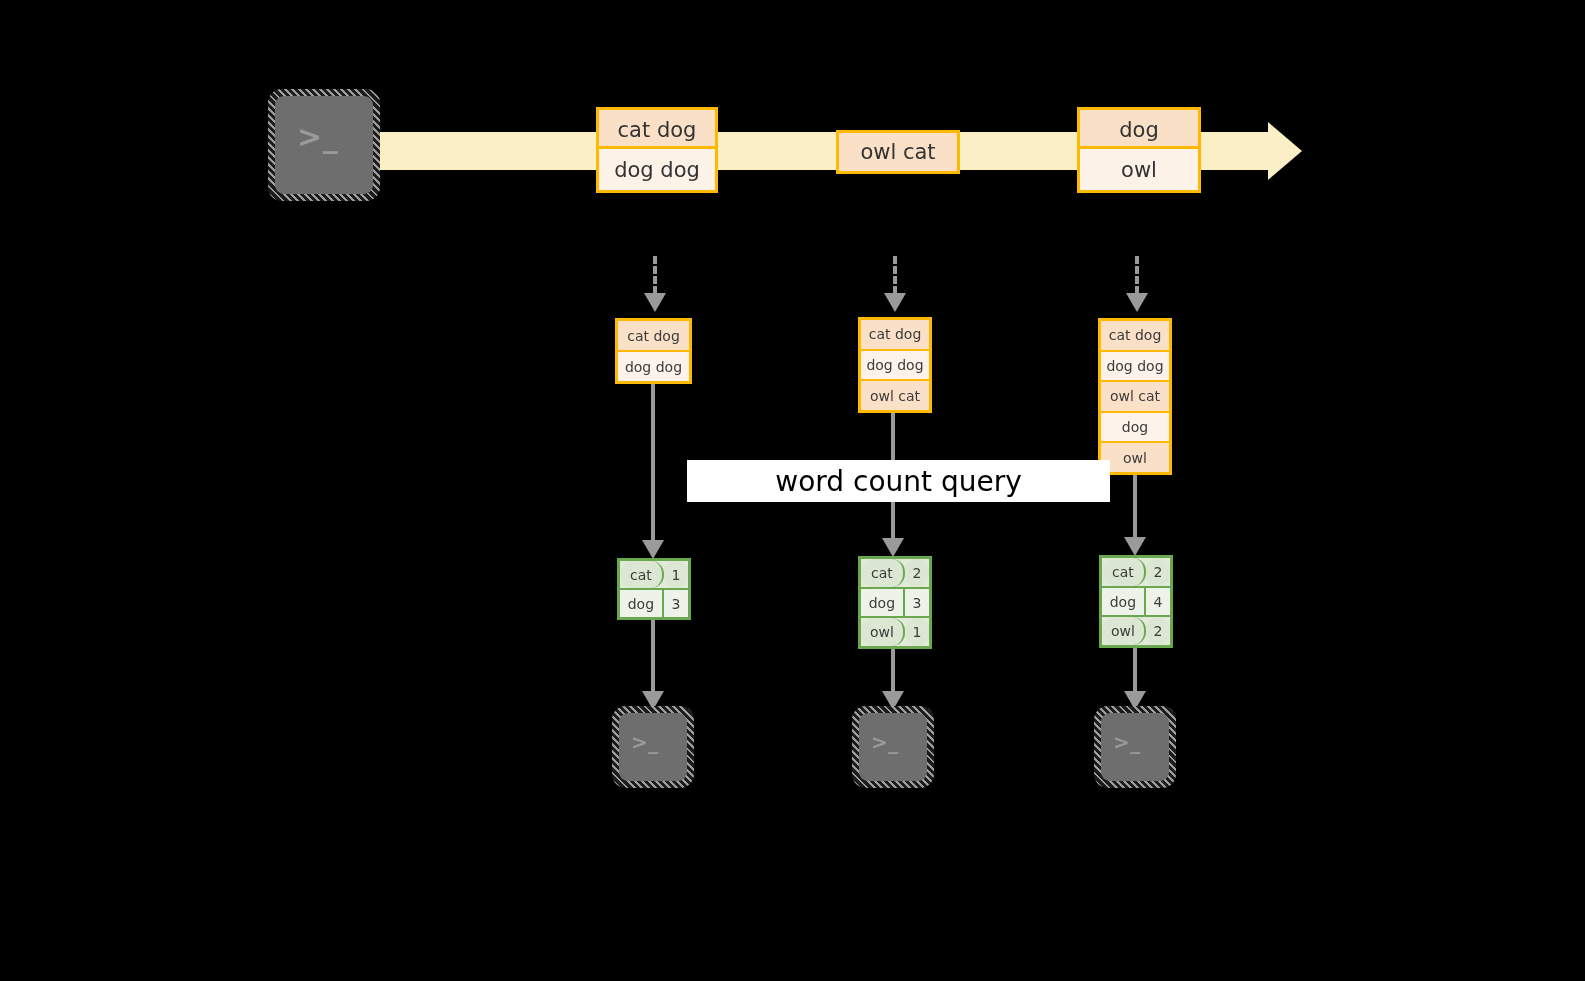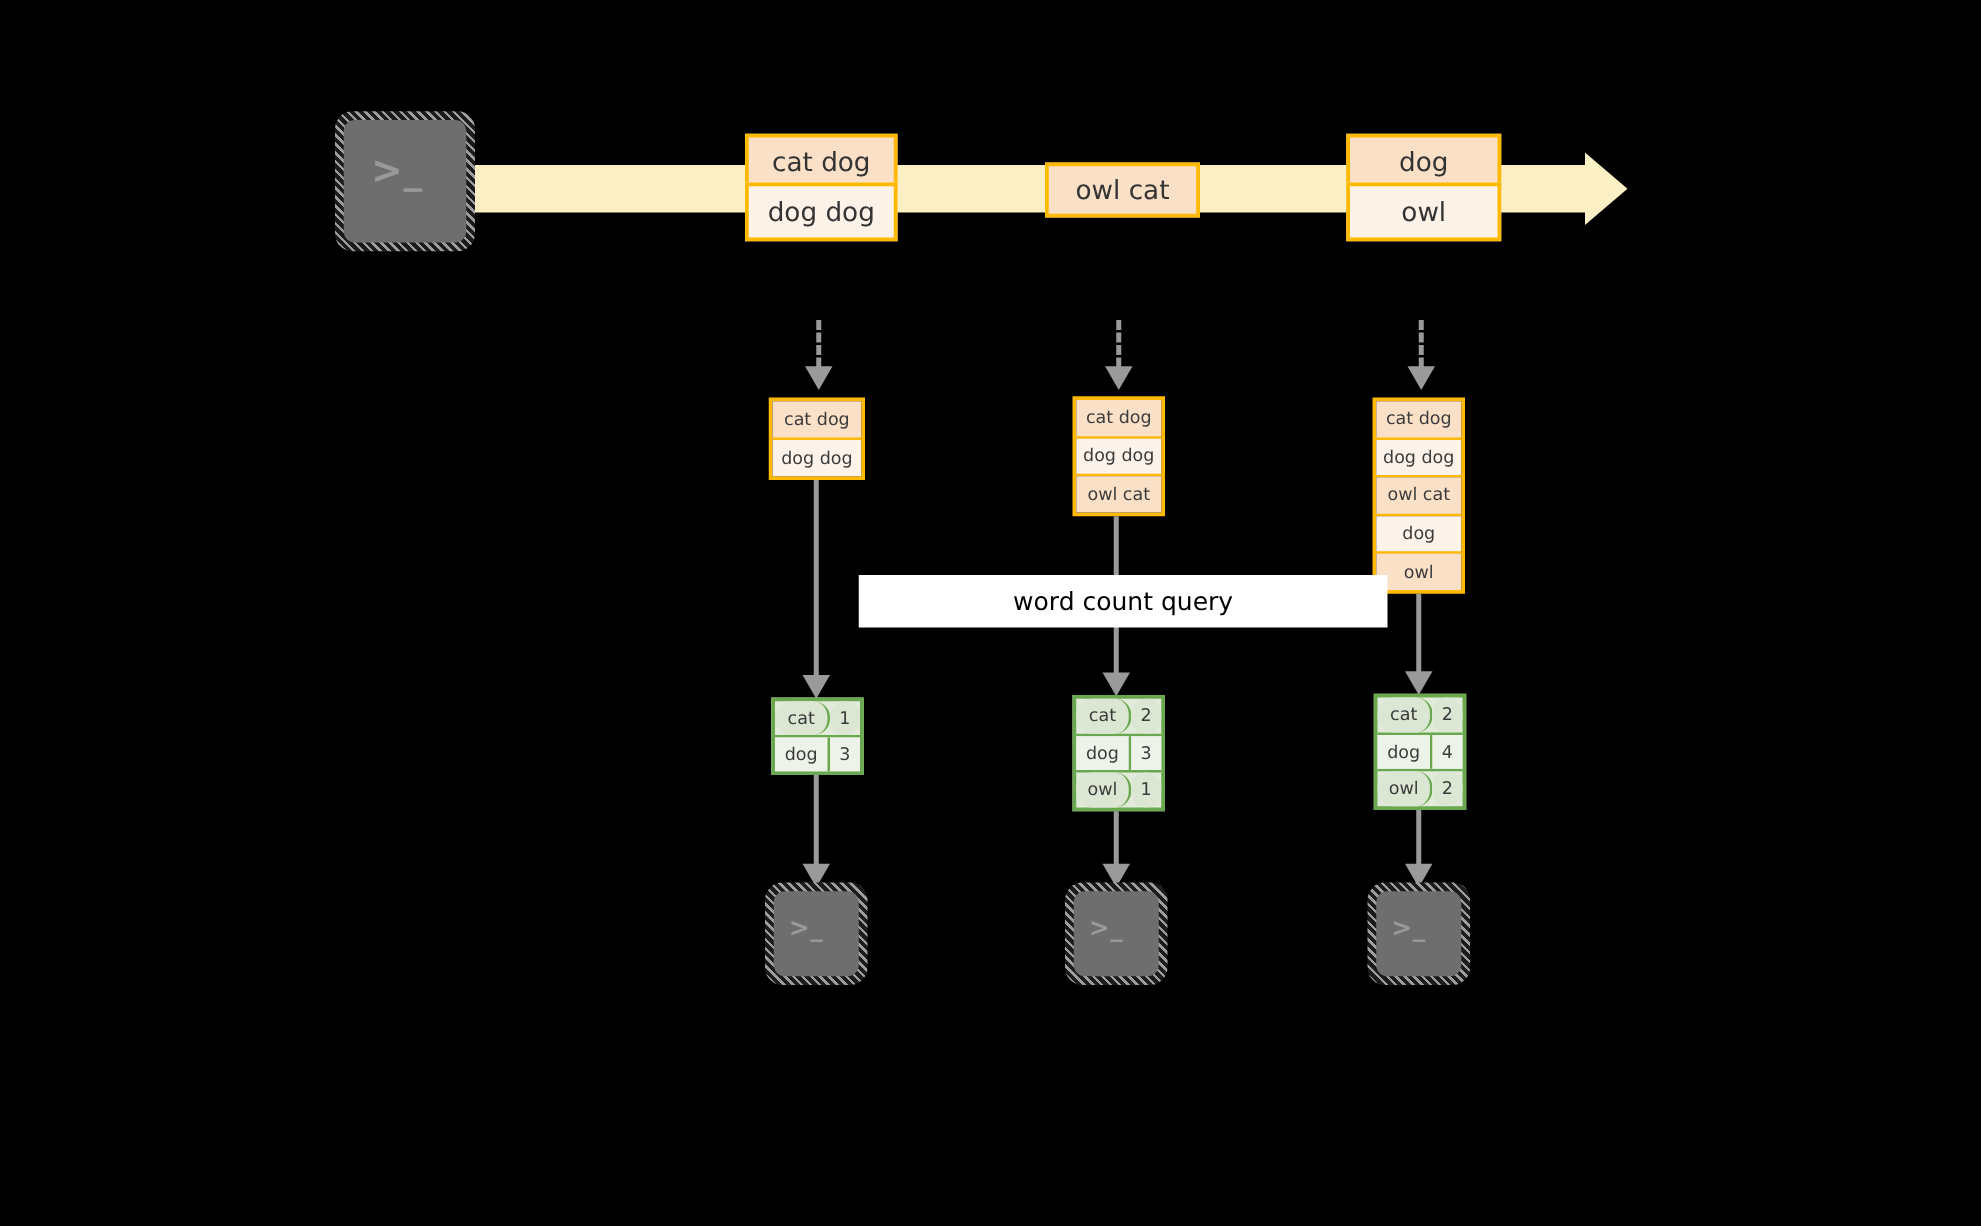--- a/index.html
+++ b/index.html
@@ -273,15 +273,15 @@
 
   <div class="abs vline" style="left:1133px; top:648px; height:44px;"></div>
   <div class="abs vhead" style="left:1124px; top:691px;"></div>
 
   <div class="abs terminal" style="left:1101px; top:713px; width:68px; height:68px; border:none;">
     <div class="hatch"></div>
     <div class="face"></div>
     <div class="prompt" style="left:12px; top:19px; font-size:20px;">&gt;_</div>
   </div>
 
-  <div class="abs query-label" style="left:687px; top:460px; width:423px; height:42px; font-size:20px; z-index:5;">word count query</div>
+  <div class="abs query-label" style="left:687px; top:460px; width:423px; height:42px; font-size:28px; z-index:5;">word count query</div>
 
 </div>
 
 </body></html>

